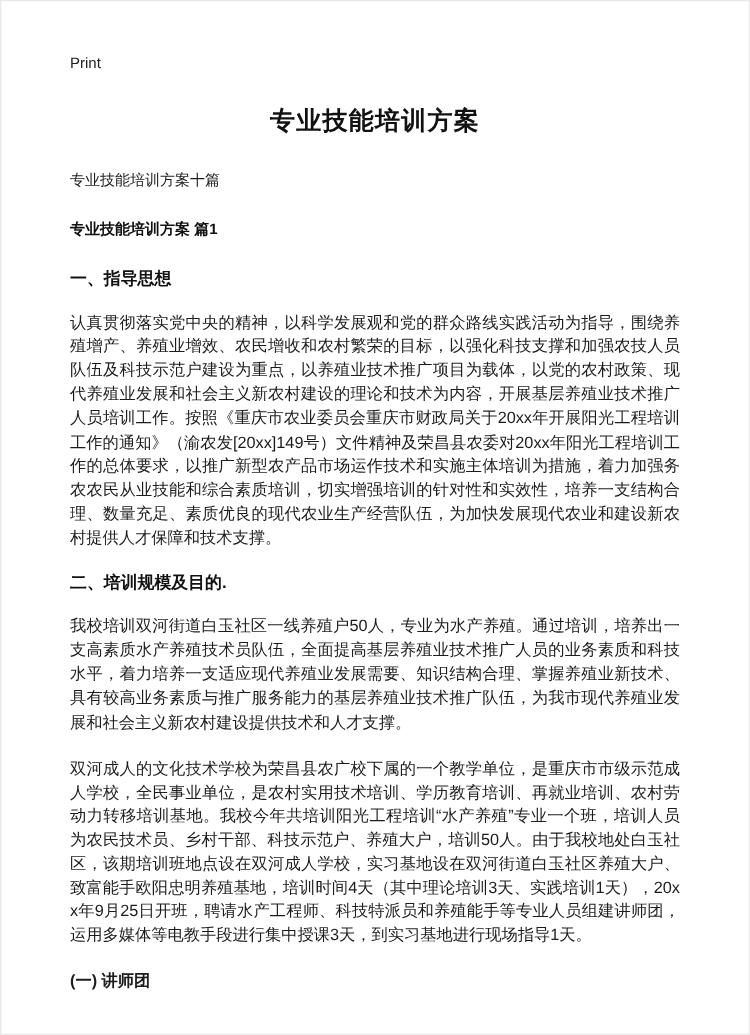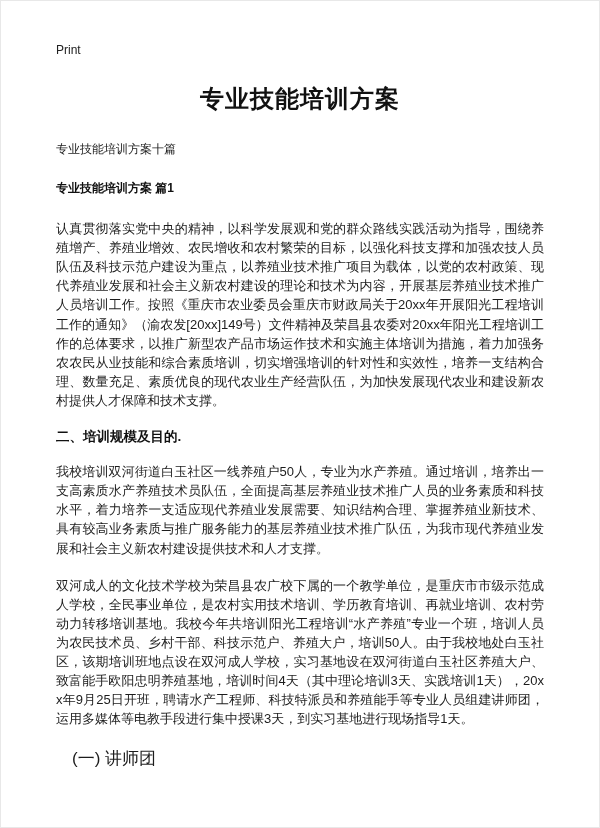--- a/index.html
+++ b/index.html
@@ -22,21 +22,21 @@
   }
   .print-label {
     font-size: 12px;
     color: #222222;
     margin: 0 0 26px 0;
     cursor: pointer;
     width: -moz-fit-content;
     width: fit-content;
   }
   .doc-title {
-    font-size: 24px;
+    font-size: 20px;
     font-weight: bold;
     text-align: center;
     margin: 0 0 26px 0;
     letter-spacing: 1px;
     color: #111111;
   }
   .doc-subtitle {
     font-size: 12px;
     margin: 0 0 22px 0;
     color: #1c1c1c;
@@ -55,38 +55,40 @@
   }
   .section-body {
     font-size: 13px;
     line-height: 1.47;
     text-align: justify;
     margin: 0 0 18px 0;
     color: #1c1c1c;
     word-break: break-all;
   }
   .footer-line {
-    font-size: 17px;
-    margin: 14px 0 0 16px;
+    font-size: 13px;
+    margin: 14px 0 0 0;
     color: #1c1c1c;
+    font-weight: bold;
   }
 </style>
 </head>
 <body>
 
 <div class="page">
 
   <div class="print-label">Print</div>
 
   <h1 class="doc-title">专业技能培训方案</h1>
 
   <p class="doc-subtitle">专业技能培训方案十篇</p>
 
   <p class="part-label">专业技能培训方案 篇1</p>
 
+  <h2 class="section-heading">一、指导思想</h2>
 
   <p class="section-body">认真贯彻落实党中央的精神，以科学发展观和党的群众路线实践活动为指导，围绕养殖增产、养殖业增效、农民增收和农村繁荣的目标，以强化科技支撑和加强农技人员队伍及科技示范户建设为重点，以养殖业技术推广项目为载体，以党的农村政策、现代养殖业发展和社会主义新农村建设的理论和技术为内容，开展基层养殖业技术推广人员培训工作。按照《重庆市农业委员会重庆市财政局关于20xx年开展阳光工程培训工作的通知》（渝农发[20xx]149号）文件精神及荣昌县农委对20xx年阳光工程培训工作的总体要求，以推广新型农产品市场运作技术和实施主体培训为措施，着力加强务农农民从业技能和综合素质培训，切实增强培训的针对性和实效性，培养一支结构合理、数量充足、素质优良的现代农业生产经营队伍，为加快发展现代农业和建设新农村提供人才保障和技术支撑。</p>
 
   <h2 class="section-heading">二、培训规模及目的.</h2>
 
   <p class="section-body">我校培训双河街道白玉社区一线养殖户50人，专业为水产养殖。通过培训，培养出一支高素质水产养殖技术员队伍，全面提高基层养殖业技术推广人员的业务素质和科技水平，着力培养一支适应现代养殖业发展需要、知识结构合理、掌握养殖业新技术、具有较高业务素质与推广服务能力的基层养殖业技术推广队伍，为我市现代养殖业发展和社会主义新农村建设提供技术和人才支撑。</p>
 
 
   <p class="section-body">双河成人的文化技术学校为荣昌县农广校下属的一个教学单位，是重庆市市级示范成人学校，全民事业单位，是农村实用技术培训、学历教育培训、再就业培训、农村劳动力转移培训基地。我校今年共培训阳光工程培训“水产养殖”专业一个班，培训人员为农民技术员、乡村干部、科技示范户、养殖大户，培训50人。由于我校地处白玉社区，该期培训班地点设在双河成人学校，实习基地设在双河街道白玉社区养殖大户、致富能手欧阳忠明养殖基地，培训时间4天（其中理论培训3天、实践培训1天），20xx年9月25日开班，聘请水产工程师、科技特派员和养殖能手等专业人员组建讲师团，运用多媒体等电教手段进行集中授课3天，到实习基地进行现场指导1天。</p>
 

